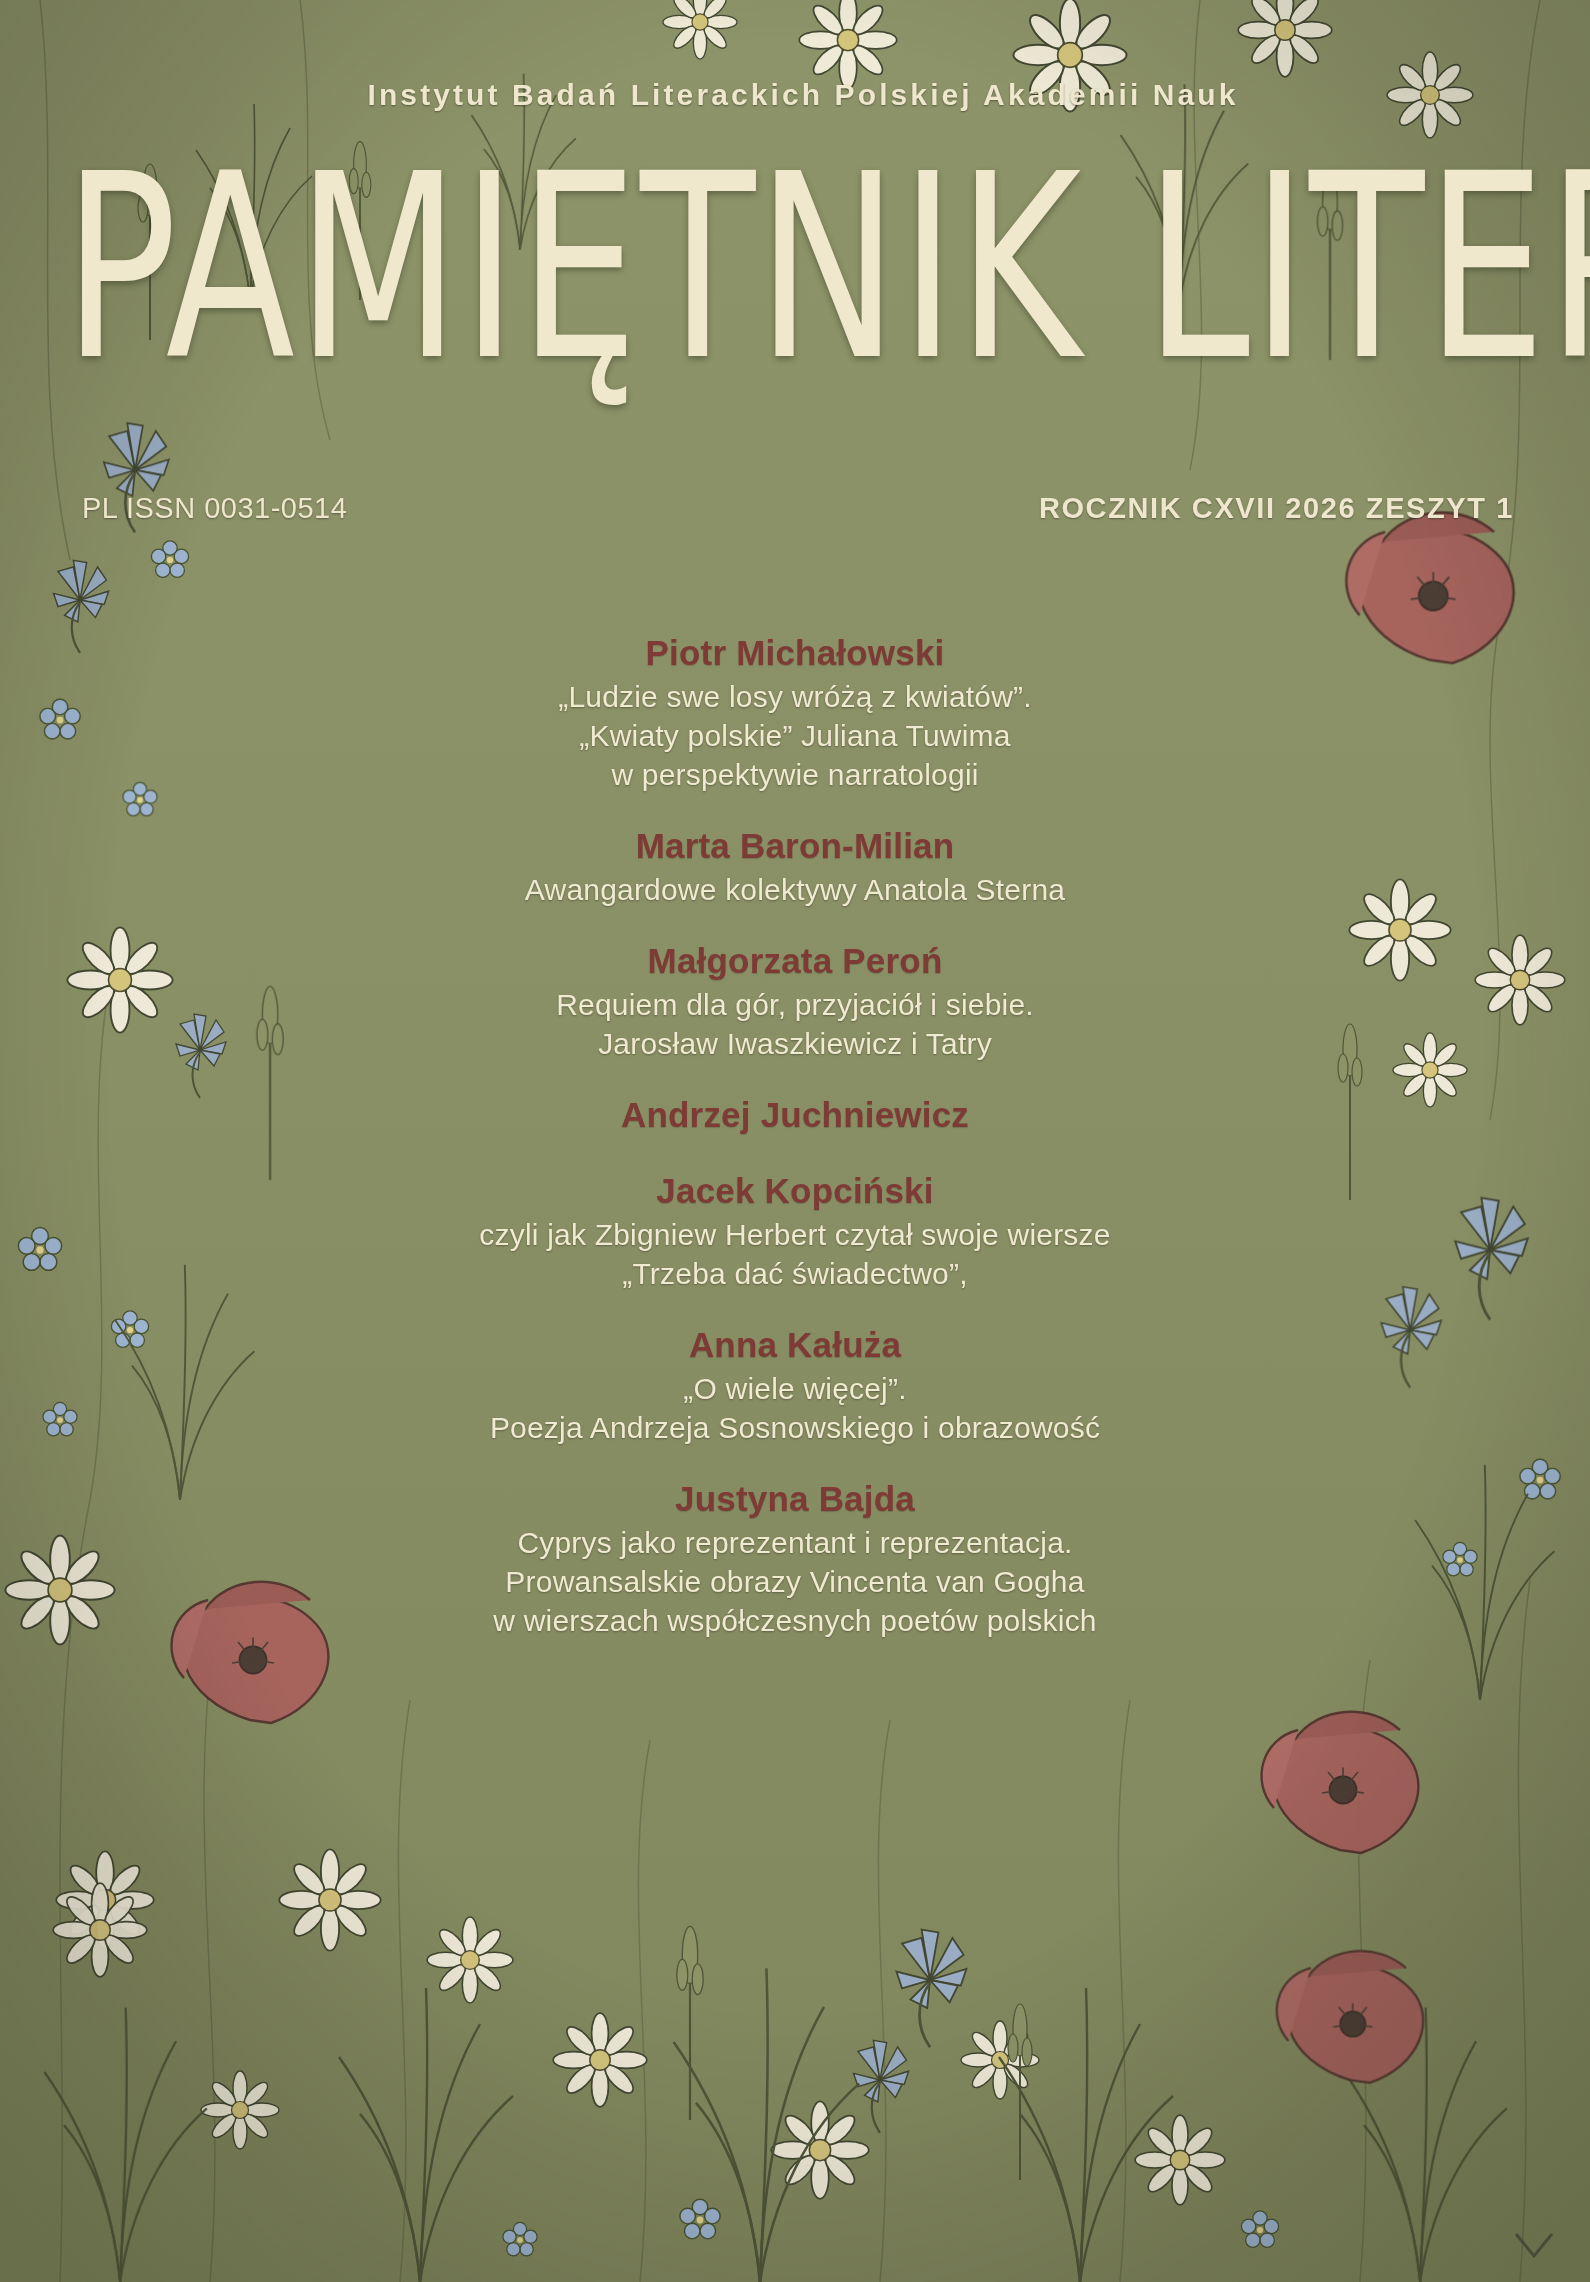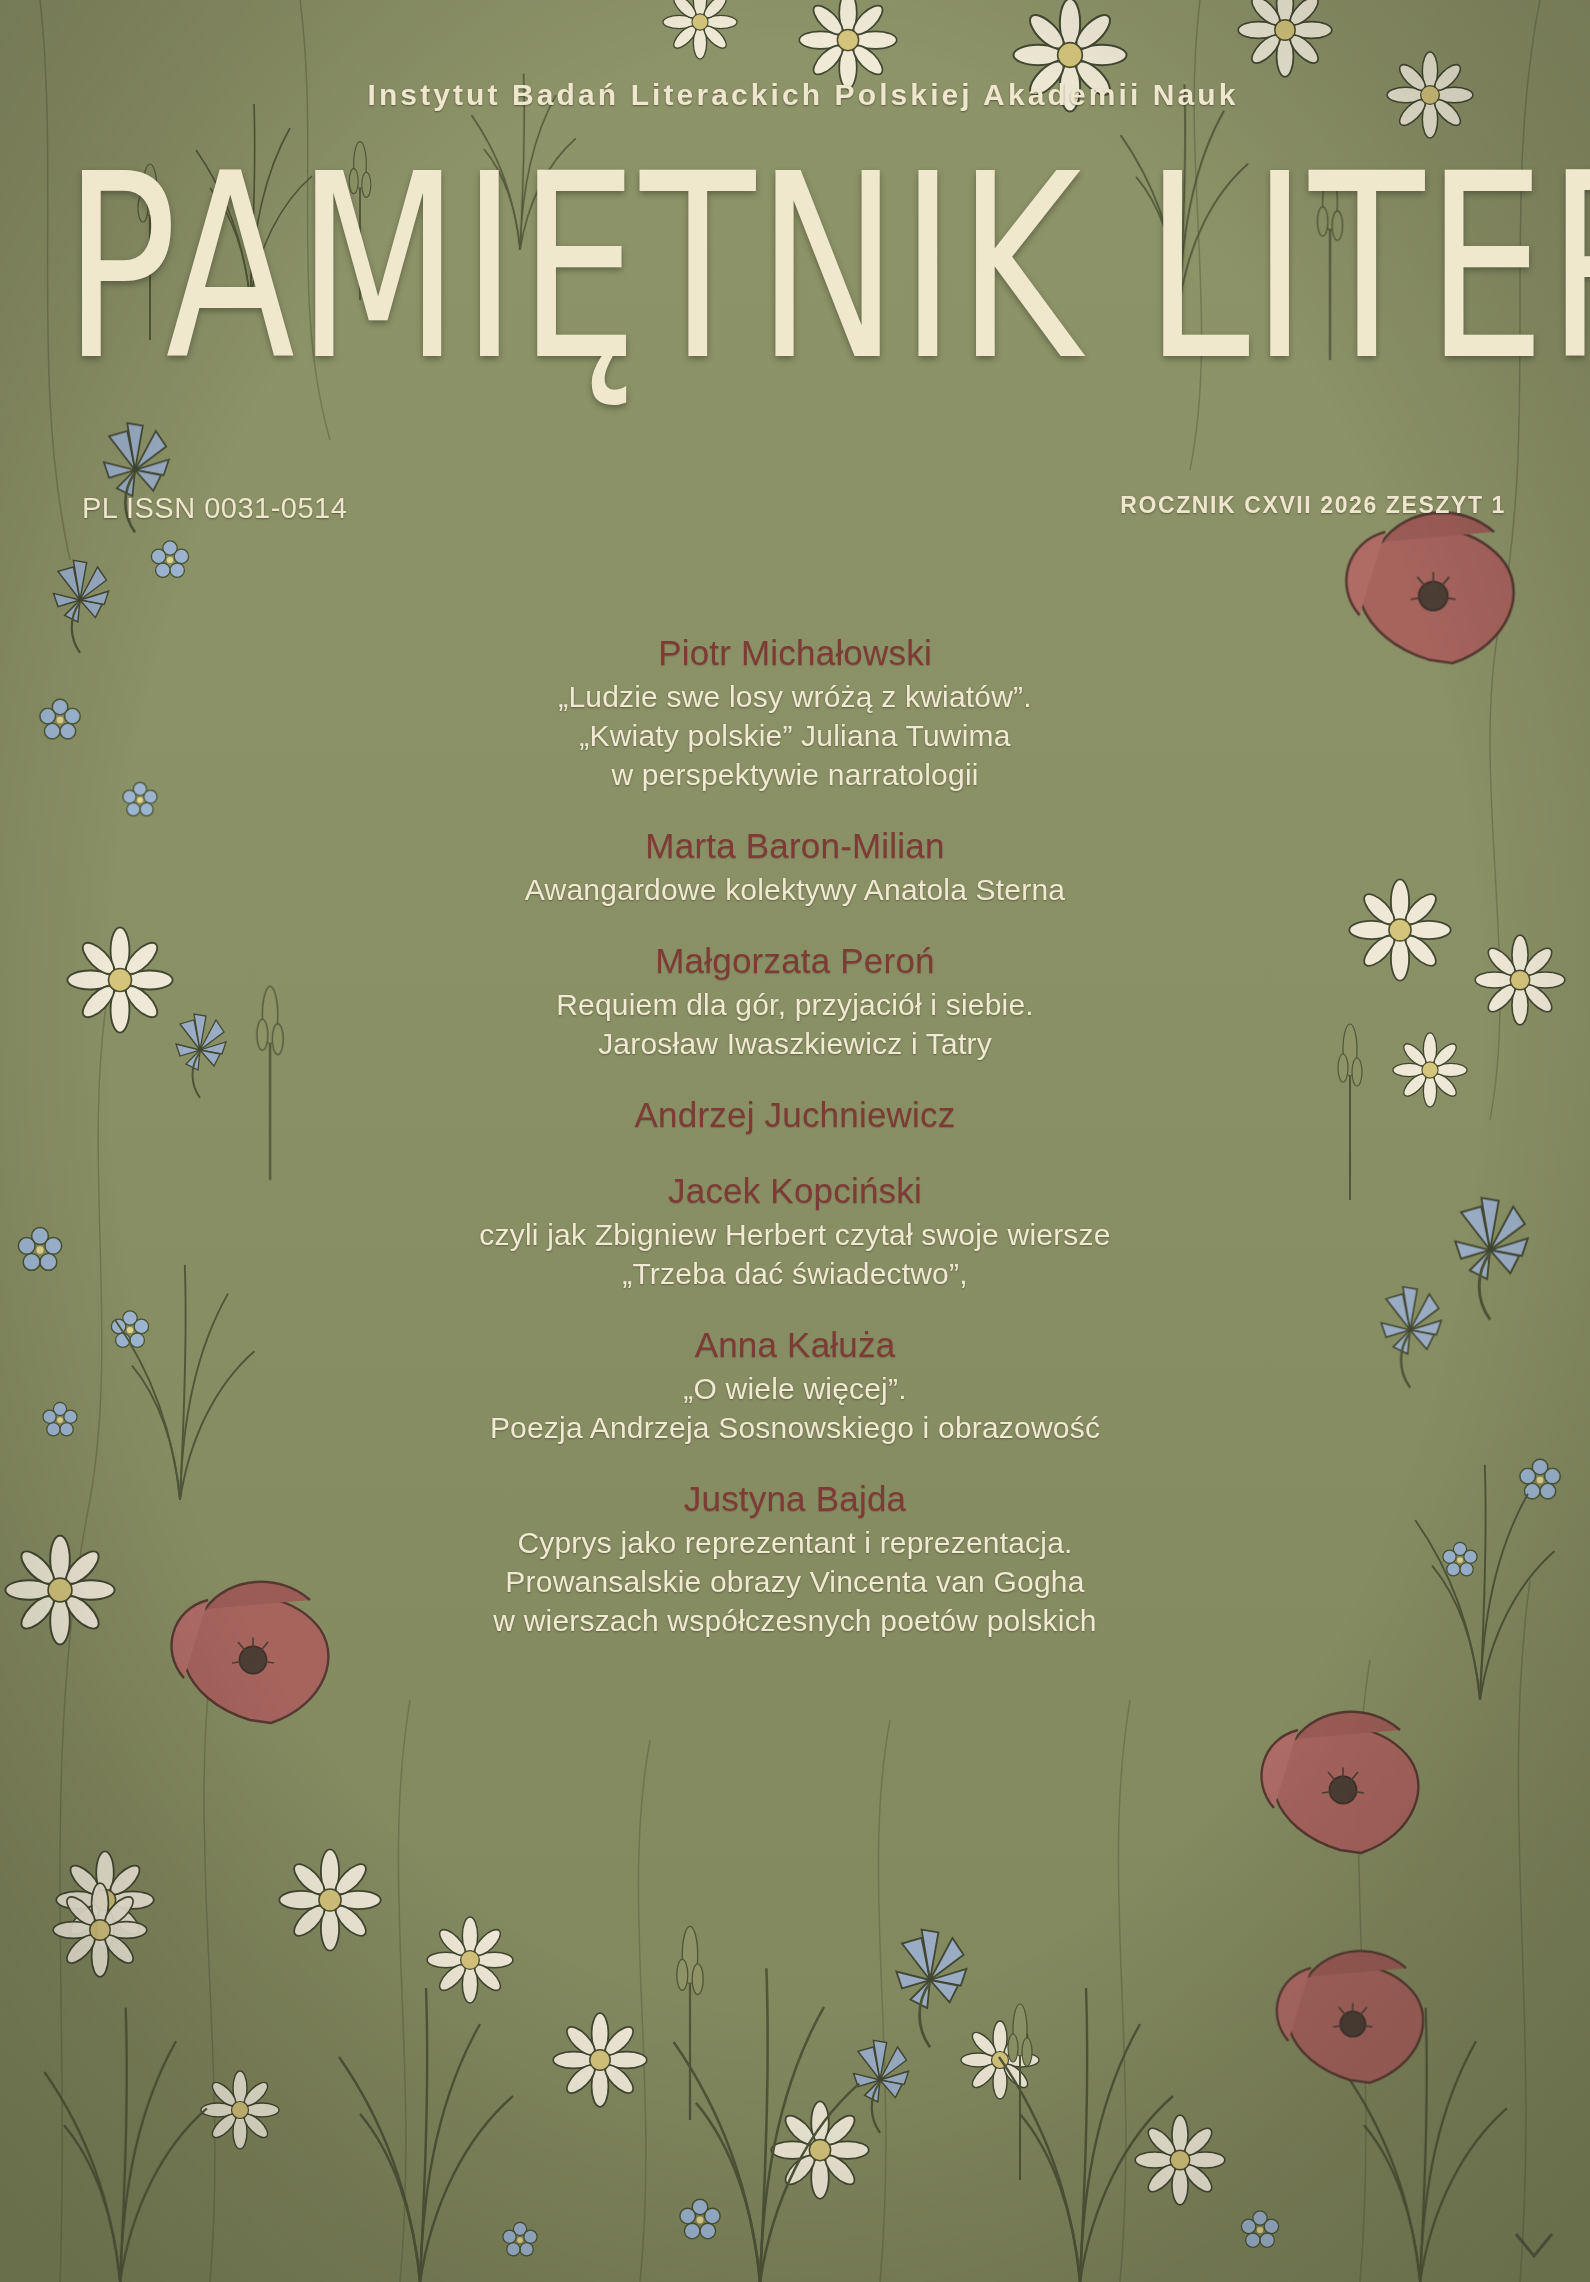--- a/index.html
+++ b/index.html
@@ -70,23 +70,23 @@
     top: 492px;
     left: 82px;
     color: #efe7cd;
     font-size: 29px;
     letter-spacing: 0.5px;
     text-shadow: 0 1px 2px rgba(40,44,28,0.5);
   }
   .volume {
     position: absolute;
     top: 492px;
-    right: 84px;
+    right: 76px;
     color: #efe7cd;
-    font-size: 23px;
+    font-size: 29px;
     letter-spacing: 1.6px;
     font-weight: 600;
     text-shadow: 0 1px 2px rgba(40,44,28,0.5);
   }
 
   
   .toc {
     position: absolute;
     top: 628px;
     left: 240px;
@@ -94,21 +94,21 @@
     text-align: center;
   }
   .entry {
     margin-bottom: 27px;
   }
   .entry:last-child { margin-bottom: 0; }
   .author {
     color: #7e3b35;
     font-size: 35px;
     line-height: 49px;
-    font-weight: 400;
+    font-weight: 700;
     letter-spacing: 0.2px;
     text-shadow: 0 1px 1px rgba(40,44,28,0.25);
   }
   .title {
     color: #f1ead2;
     font-size: 30px;
     line-height: 39px;
     letter-spacing: 0.2px;
     text-shadow: 0 1px 2px rgba(40,44,28,0.45);
   }

